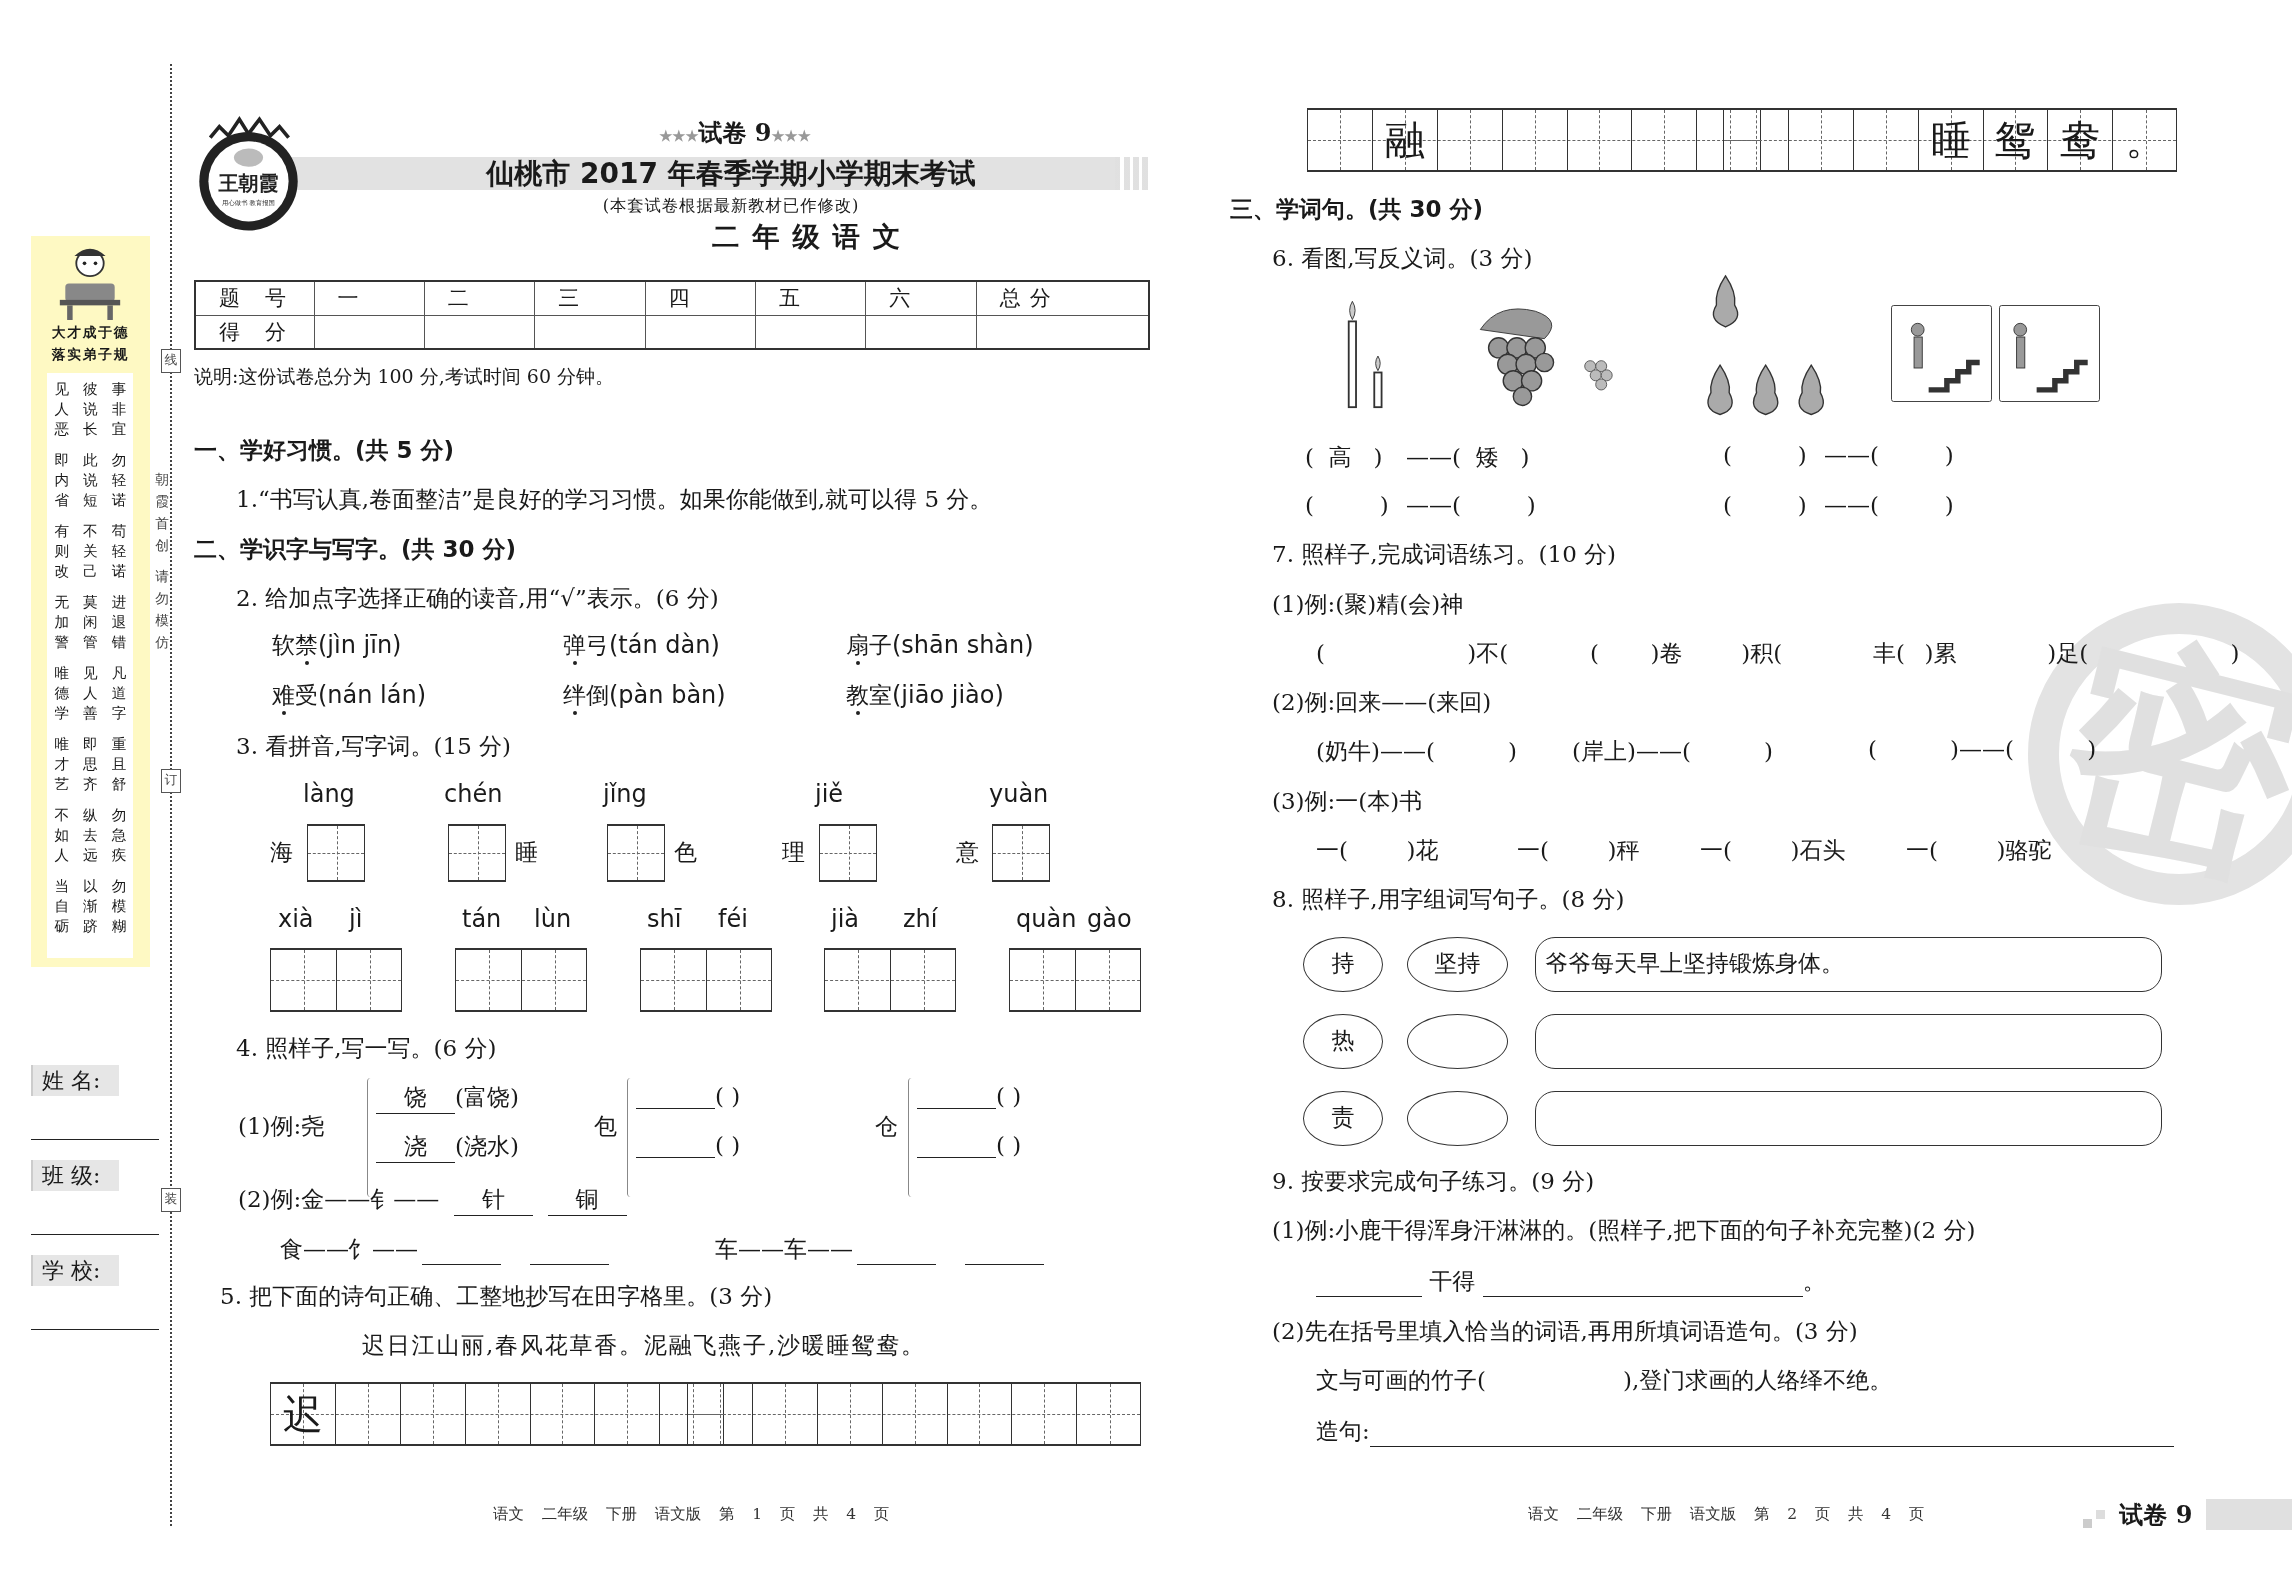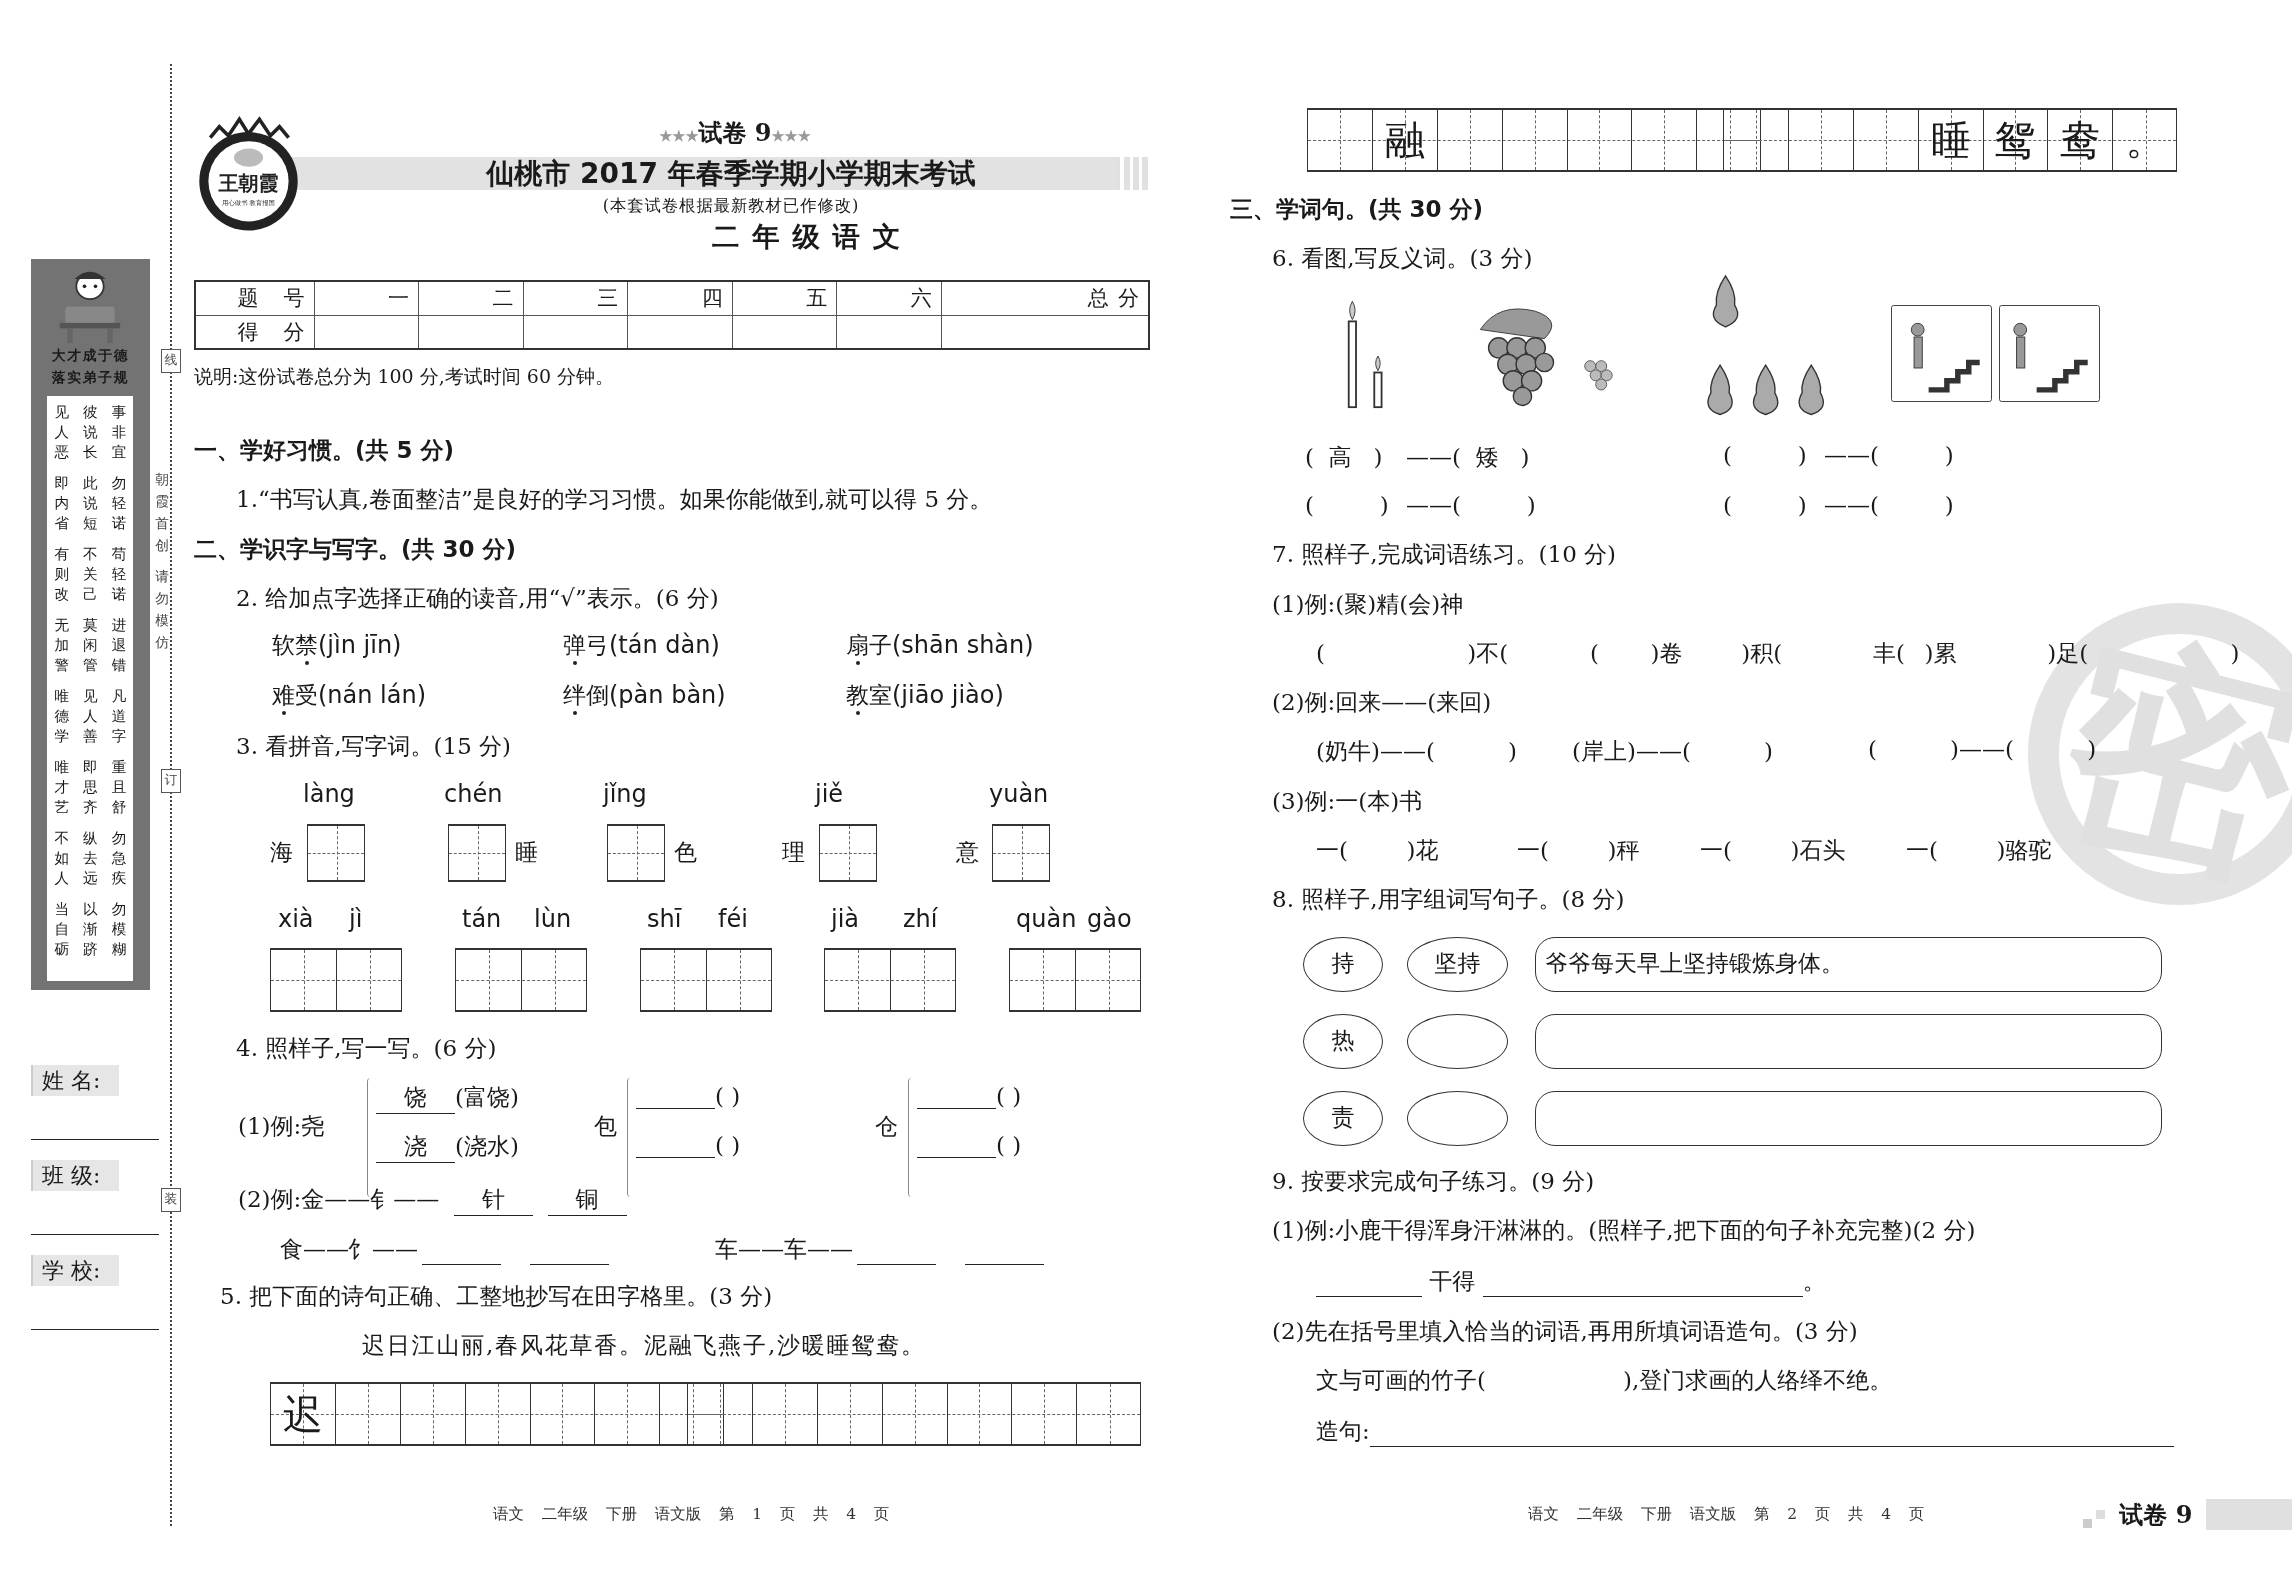--- a/index.html
+++ b/index.html
@@ -3,21 +3,21 @@
 <meta charset="utf-8">
 <style>
   * { box-sizing: border-box; margin: 0; padding: 0; }
   html, body { width: 2293px; height: 1591px; background: #fff; overflow: hidden; }
   body { position: relative; font-family: "DejaVu Serif", "Liberation Serif", serif; color: #1a1a1a; }
   .abs { position: absolute; }
   .sans { font-family: "DejaVu Sans", "Liberation Sans", sans-serif; }
   .serif { font-family: "DejaVu Serif", "Liberation Serif", serif; }
 
   
-  .motto-panel { left: 31px; top: 236px; width: 119px; height: 731px; background: #737373; margin-top: 23px; }
+  .motto-panel { left: 31px; top: 236px; width: 119px; height: 731px; background: #fef9c3; }
   .motto-title { left: 0; width: 119px; text-align: center; font-size: 13.7px; font-weight: bold; letter-spacing: 1.8px; }
   .motto-inner { left: 16.4px; top: 137px; width: 86px; height: 585px; background: #fff; }
   .motto-col-grid { display: grid; grid-template-columns: repeat(3, 1fr); font-size: 14.6px; line-height: 21px; text-align: center; padding-top: 5.5px; row-gap: 11px; }
   .motto-cell { line-height: 20px; }
 
   .dotted-line { left: 170px; top: 64px; width: 0; height: 1462px; border-left: 2.7px dotted #444; }
   .bind-mark { width: 20px; height: 24px; border: 1.4px solid #555; background: #fff; font-size: 12.8px; text-align: center; line-height: 20px; color: #444; }
   .vert-note { left: 153px; width: 18.3px; font-size: 13.7px; line-height: 22px; text-align: center; color: #444; }
 
   .info-label { left: 31px; width: 88px; height: 31px; background: #e6e6e6; border-left: 2.7px solid #ccc; font-size: 22px; line-height: 31px; padding-left: 9.1px; }
@@ -29,21 +29,21 @@
       repeating-linear-gradient(90deg, #ddd 0 5.5px, #fff 5.5px 9.1px); opacity: .9; }
   .logo { left: 192px; top: 110px; width: 113px; height: 128px; }
   .star-title { left: 630px; top: 117px; width: 210px; text-align: center; font-size: 24px; font-weight: bold; }
   .star-title .st { color: #999; font-size: 14.6px; }
   .main-title { left: 329px; top: 157px; width: 804px; text-align: center; font-size: 28px; font-weight: bold; line-height: 33px; }
   .sub-title { left: 475px; top: 195px; width: 512px; text-align: center; font-size: 16.4px; letter-spacing: 0.9px; }
   .grade-title { left: 548px; top: 219px; width: 365px; text-align: right; font-size: 27.4px; font-weight: bold; letter-spacing: 12.8px; }
 
   
   .score-table { left: 194px; top: 280px; width: 956px; border-collapse: collapse; border: 2.7px solid #333; }
-  .score-table td { border: 1.4px solid #555; height: 34px; font-size: 21px; text-align: right; letter-spacing: 9.1px; }
+  .score-table td { border: 1.4px solid #555; height: 34px; font-size: 21px; text-align: left; letter-spacing: 9.1px; padding-left: 23px; }
   .note { left: 194px; top: 364px; font-size: 19px; }
 
   .sec-head { font-size: 23px; font-weight: bold; font-family: "DejaVu Sans", "Liberation Sans", sans-serif; }
   .q { font-size: 23px; }
   .pin { font-family: "DejaVu Sans", "Liberation Sans", sans-serif; font-size: 24px; }
   .dot-under { position: relative; }
   .dot-under::after { content: ""; position: absolute; left: 50%; bottom: -7.3px; width: 4.6px; height: 4.6px; margin-left: -1.8px; background: #222; border-radius: 50%; }
 
   
   .tz { position: absolute; border: 1.8px solid #333; border-top-width: 2.7px; border-bottom-width: 2.7px; }

